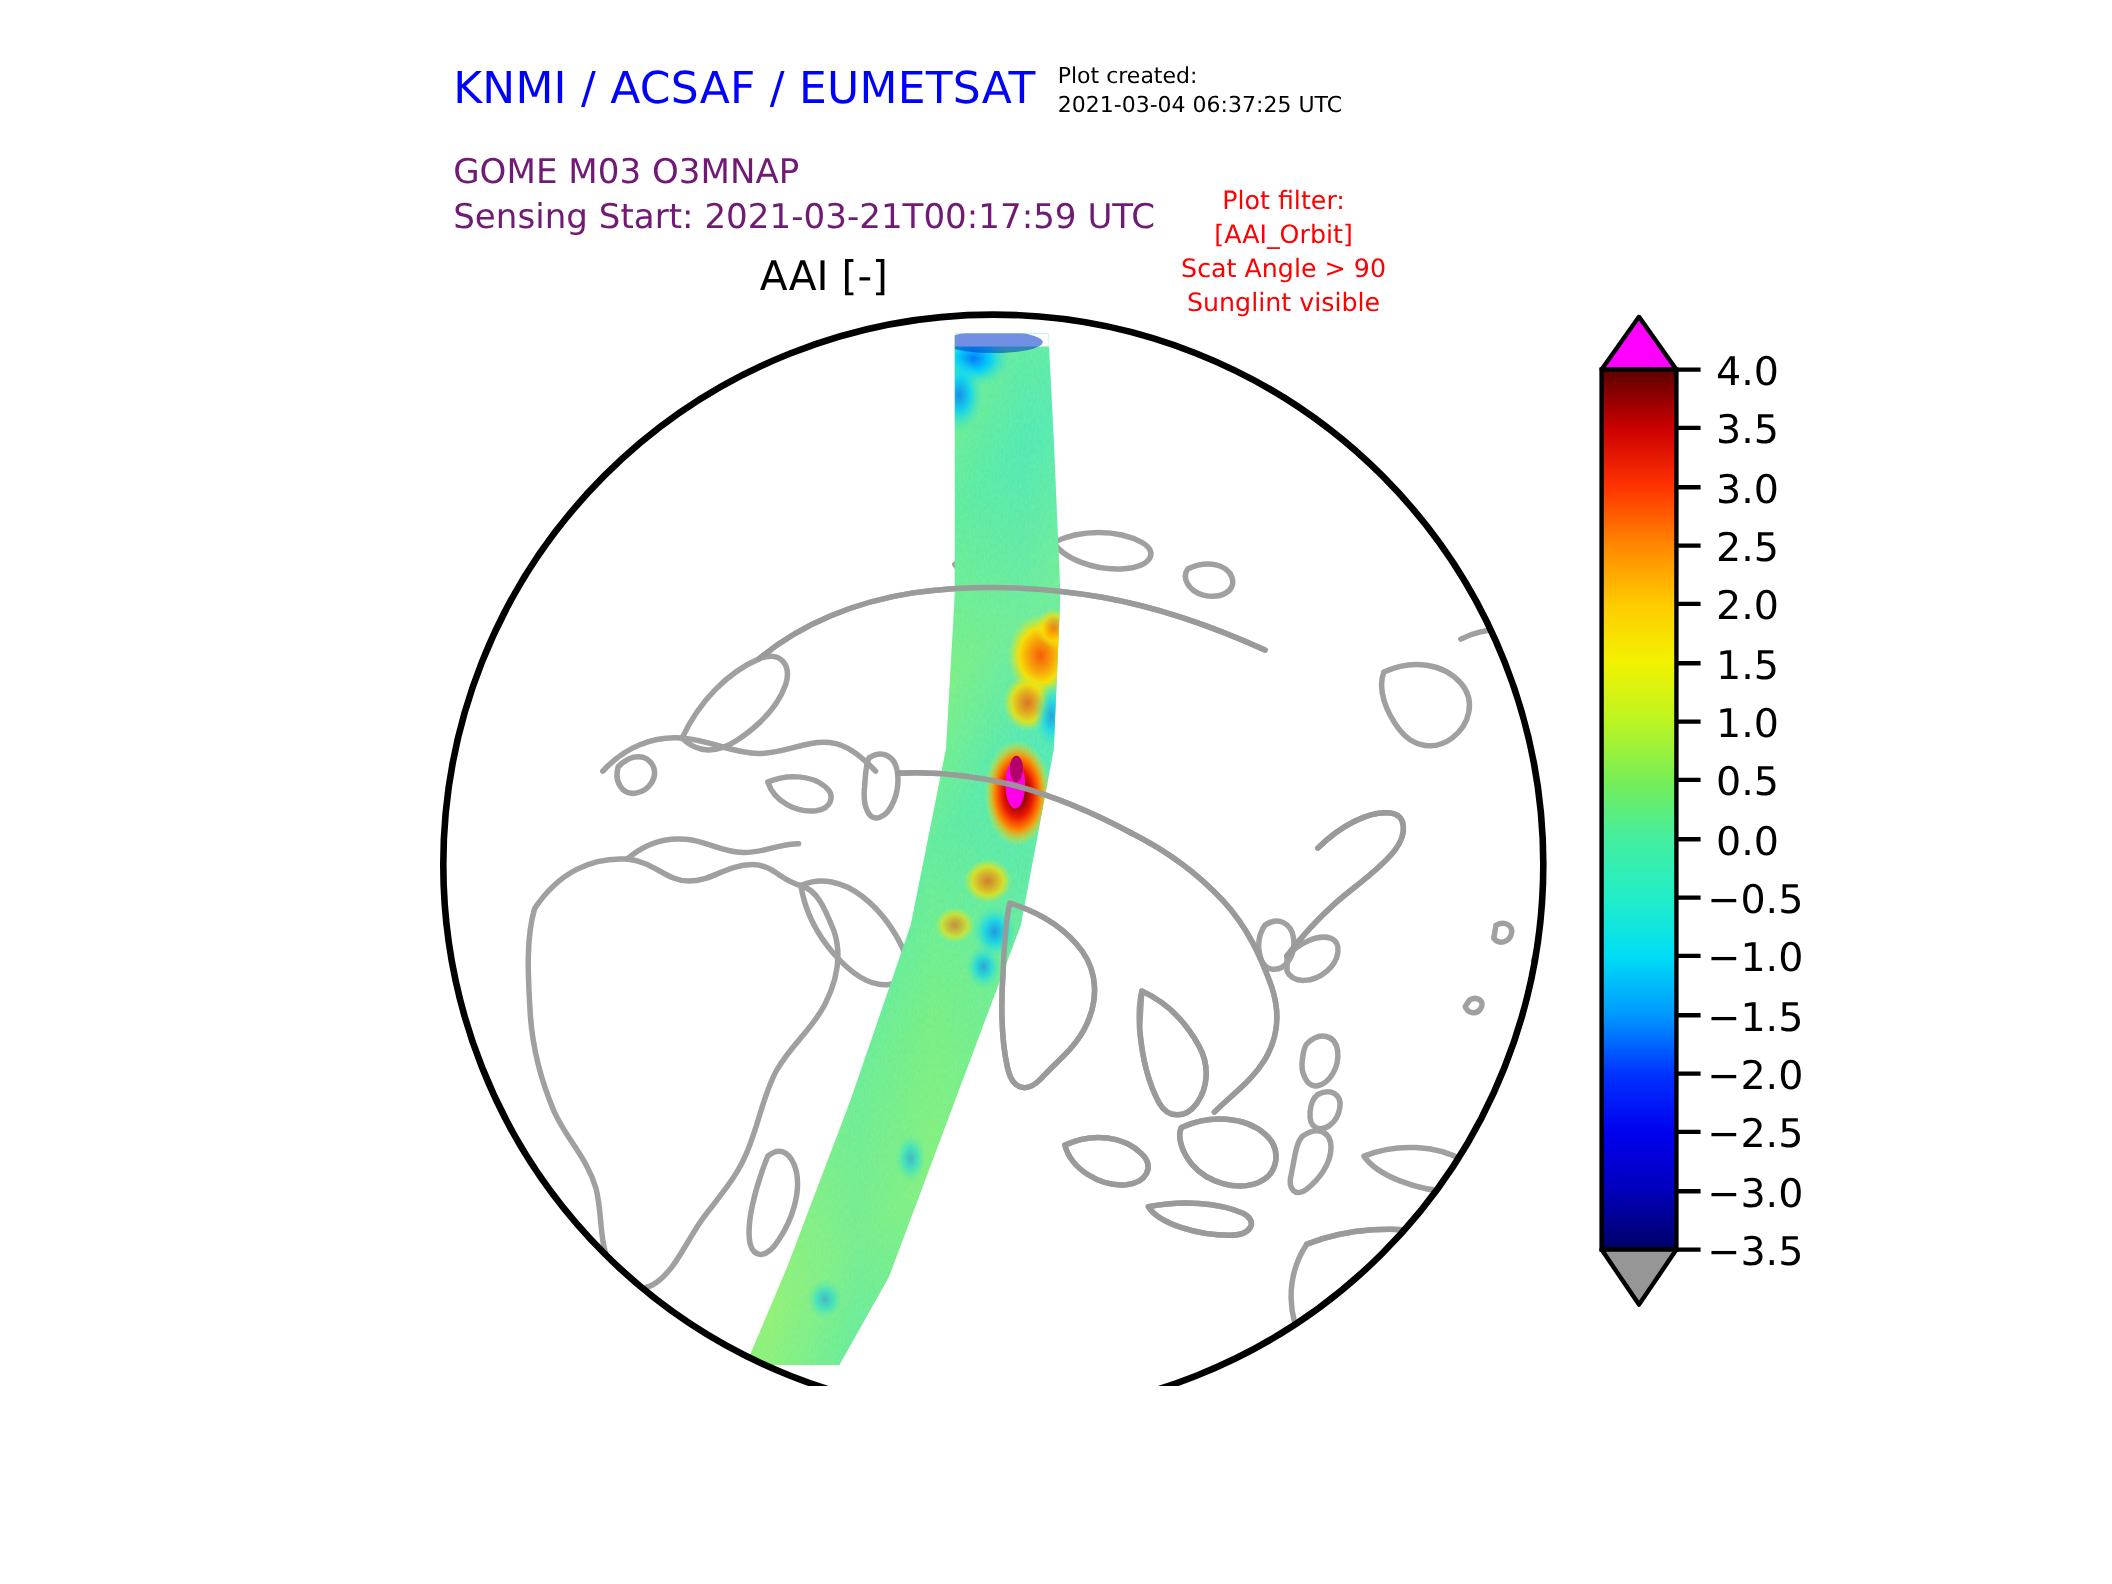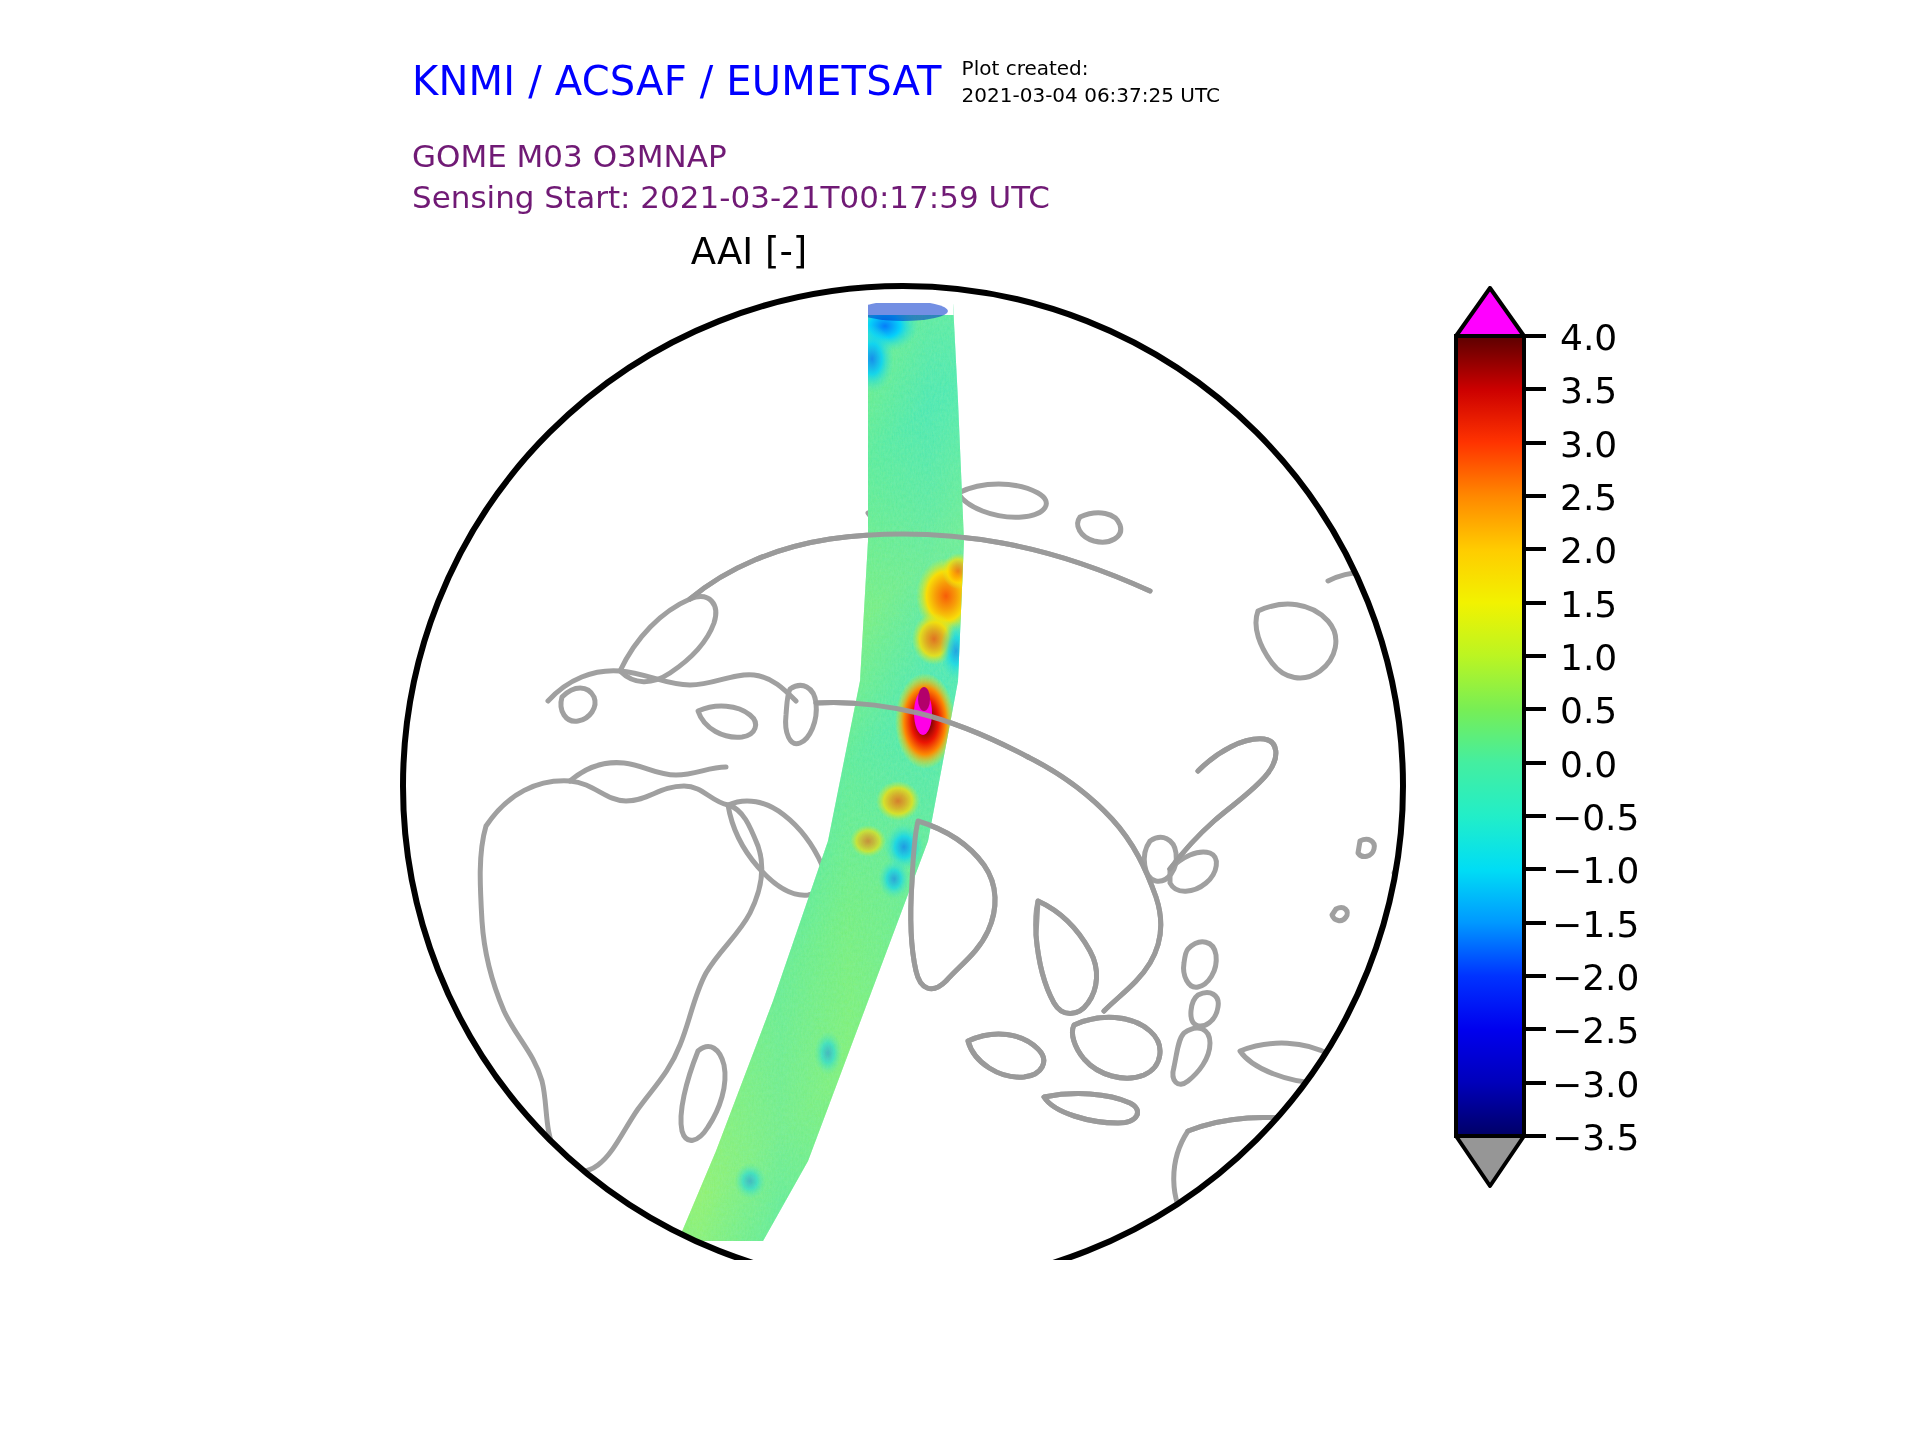--- a/index.html
+++ b/index.html
@@ -106,20 +106,26 @@
   <div id="plot-created-block">
     <div>Plot created:</div>
     <div>2021-03-04 06:37:25 UTC</div>
   </div>
 
   <div id="product-block">
     <div>GOME M03 O3MNAP</div>
     <div>Sensing Start: 2021-03-21T00:17:59 UTC</div>
   </div>
 
+  <div id="filter-block">
+    <div>Plot filter:</div>
+    <div>[AAI_Orbit]</div>
+    <div>Scat Angle &gt; 90</div>
+    <div>Sunglint visible</div>
+  </div>
 
   <div id="axis-title">AAI [-]</div>
 
   <div id="globe-wrap">
     <svg id="globe-svg" viewBox="0 0 1010 1010" xmlns="http://www.w3.org/2000/svg">
       <defs>
         <clipPath id="globeClip">
           <circle cx="505" cy="505" r="500"></circle>
         </clipPath>
 

